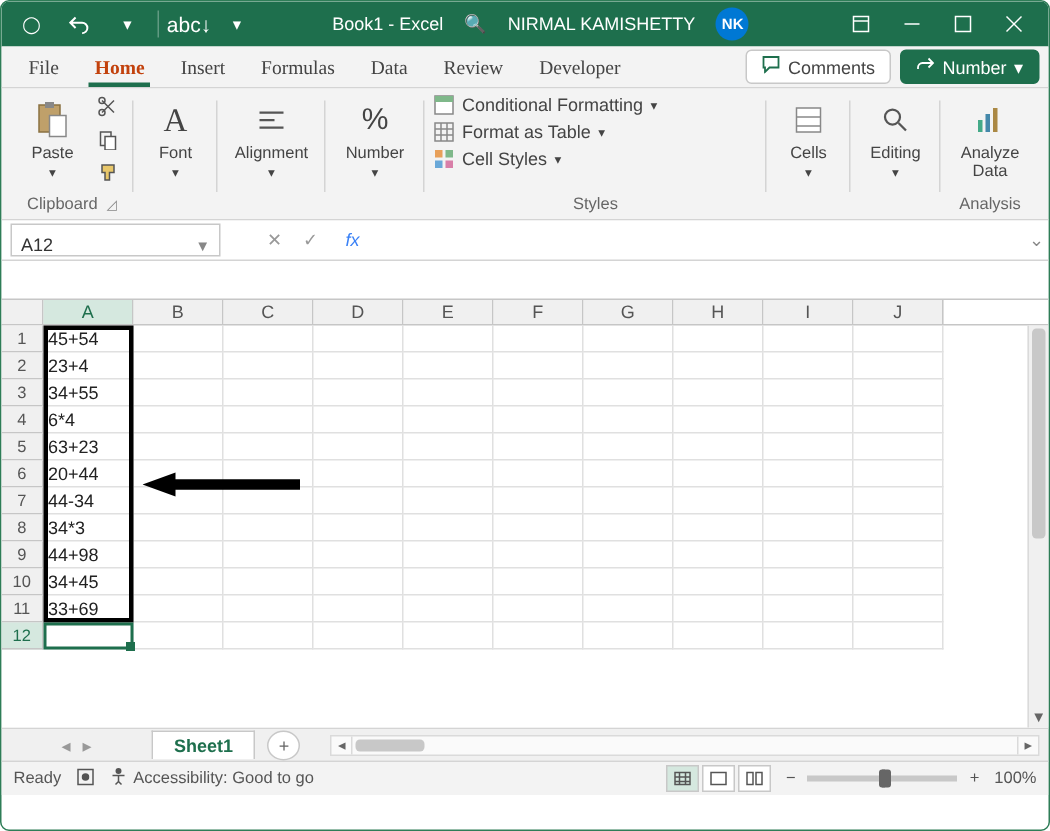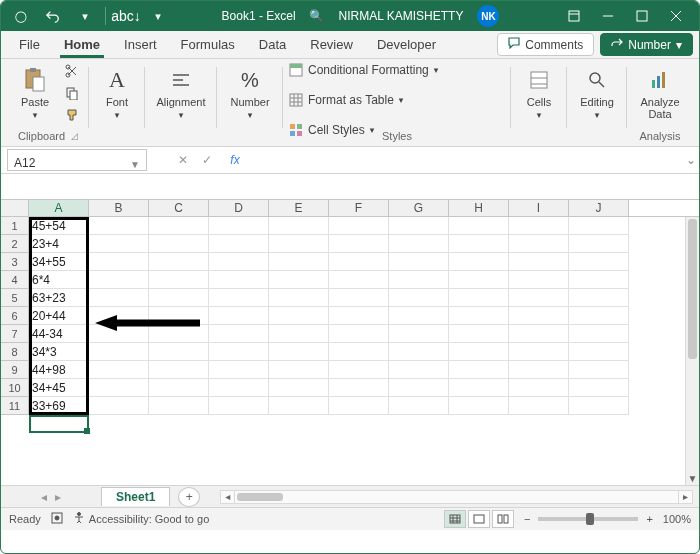--- a/index.html
+++ b/index.html
@@ -13,40 +13,40 @@
     .qat-sep { width: 1px; height: 18px; background: rgba(255,255,255,0.3); margin: 0 2px; }
     .title-center { flex: 1; text-align: center; display: flex; align-items: center; justify-content: center; gap: 14px; }
     .title-text { color: #fff; font-size: 12px; }
     .user-name { color: #fff; font-size: 12px; }
     .avatar { width: 22px; height: 22px; border-radius: 50%; background: #0078d4; color: #fff; display: flex; align-items: center; justify-content: center; font-size: 10px; font-weight: 600; }
     .win-controls { display: flex; gap: 0; margin-left: 8px; }
     .win-btn { width: 34px; height: 24px; display: flex; align-items: center; justify-content: center; color: #fff; cursor: pointer; }
     
     
     .ribbon-tabs { height: 28px; background: #f3f3f3; border-bottom: 1px solid #d4d4d4; display: flex; align-items: center; padding: 0 6px; font-size: 13px; }
-    .ribbon-tab { padding: 0 12px; height: 100%; display: flex; align-items: center; color: #444; cursor: pointer; }
-    .ribbon-tab.active { color: #404040; font-weight: 600; position: relative; }
+    .ribbon-tab { padding: 0 12px; height: 100%; display: flex; align-items: center; color: #444; cursor: pointer; font-family: Liberation Serif, serif; }
+    .ribbon-tab.active { color: #c2410c; font-weight: 600; position: relative; }
     .ribbon-tab.active::after { content: ''; position: absolute; bottom: 0; left: 8px; right: 8px; height: 3px; background: #1e6f4d; }
     .ribbon-spacer { flex: 1; }
     .comments-btn, .share-btn { border: 1px solid #c8c8c8; background: #fff; padding: 3px 10px; border-radius: 4px; margin-left: 6px; display: flex; align-items: center; gap: 5px; color: #444; cursor: pointer; font-size: 12px; }
     .share-btn { background: #1e6f4d; color: #fff; border-color: #1e6f4d; }
     
     
     .ribbon-body { height: 88px; background: #f3f3f3; border-bottom: 1px solid #d4d4d4; display: flex; padding: 2px 6px 0 6px; }
     .ribbon-group { display: flex; flex-direction: column; align-items: center; padding: 0 6px; position: relative; }
     .ribbon-group::after { content: ''; position: absolute; right: 0; top: 6px; bottom: 18px; width: 1px; background: #d4d4d4; }
     .ribbon-group:last-child::after { display:none; }
     .group-content { display: flex; align-items: flex-start; gap: 4px; height: 66px; }
     .group-label { font-size: 11px; color: #666; height: 18px; display: flex; align-items: center; justify-content: center; width: 100%; }
     .group-label .dlg { margin-left: 6px; font-size: 9px; color: #888; }
     .big-btn { display: flex; flex-direction: column; align-items: center; justify-content: center; width: 44px; height: 64px; cursor: pointer; font-size: 11px; color: #444; gap: 2px; border: 1px solid transparent; border-radius: 3px; }
     .big-btn .icon-holder { width: 28px; height: 28px; display: flex; align-items: center; justify-content: center; }
     .small-col { display: flex; flex-direction: column; gap: 2px; }
     .small-btn { width: 22px; height: 20px; display: flex; align-items: center; justify-content: center; cursor: pointer; }
-    .styles-list { display: flex; flex-direction: column; gap: 16px; font-size: 12px; color: #444; padding-top: 2px; }
+    .styles-list { display: flex; flex-direction: column; gap: 4px; font-size: 12px; color: #444; padding-top: 2px; }
     .styles-item { display: flex; align-items: center; gap: 5px; cursor: pointer; }
     .styles-item .ico { width: 14px; height: 14px; display: flex; align-items: center; justify-content: center; }
     
     
     .formula-row { height: 27px; display: flex; align-items: center; border-bottom: 1px solid #d4d4d4; background: #fff; font-size: 12px; }
     .name-box { width: 140px; height: 22px; border: 1px solid #c8c8c8; margin-left: 6px; padding: 0 6px; display: flex; align-items: flex-end; justify-content: space-between; color: #333; }
     .fbar-btns { display: flex; align-items: center; gap: 0; margin-left: 24px; color: #999; }
     .fbar-btn { width: 24px; height: 22px; display: flex; align-items: center; justify-content: center; }
     .fx { font-style: italic; color: #3b82f6; margin-left: 4px; text-align: right; }
     .formula-input { flex: 1; margin: 0 6px 0 8px; }
@@ -531,20 +531,33 @@
         <div class="cell"></div>
         <div class="cell"></div>
         <div class="cell"></div>
         <div class="cell"></div>
         <div class="cell"></div>
         <div class="cell"></div>
         <div class="cell"></div>
         <div class="cell"></div>
         <div class="cell"></div>
       </div>
+      <div class="row">
+        <div class="row-h sel">12</div>
+        <div class="cell"></div>
+        <div class="cell"></div>
+        <div class="cell"></div>
+        <div class="cell"></div>
+        <div class="cell"></div>
+        <div class="cell"></div>
+        <div class="cell"></div>
+        <div class="cell"></div>
+        <div class="cell"></div>
+        <div class="cell"></div>
+      </div>
     </div>
   <div class="black-box"></div>
   <svg class="arrow-annot" width="110" height="20">
     <line x1="15" y1="10" x2="105" y2="10" stroke="#000" stroke-width="7"></line>
     <polygon points="0,10 22,2 22,18" fill="#000"></polygon>
   </svg>
   <div class="active-outline"></div>
   <div class="vscroll">
     <div class="vscroll-thumb"></div>
     <div class="vscroll-dn">▼</div>

